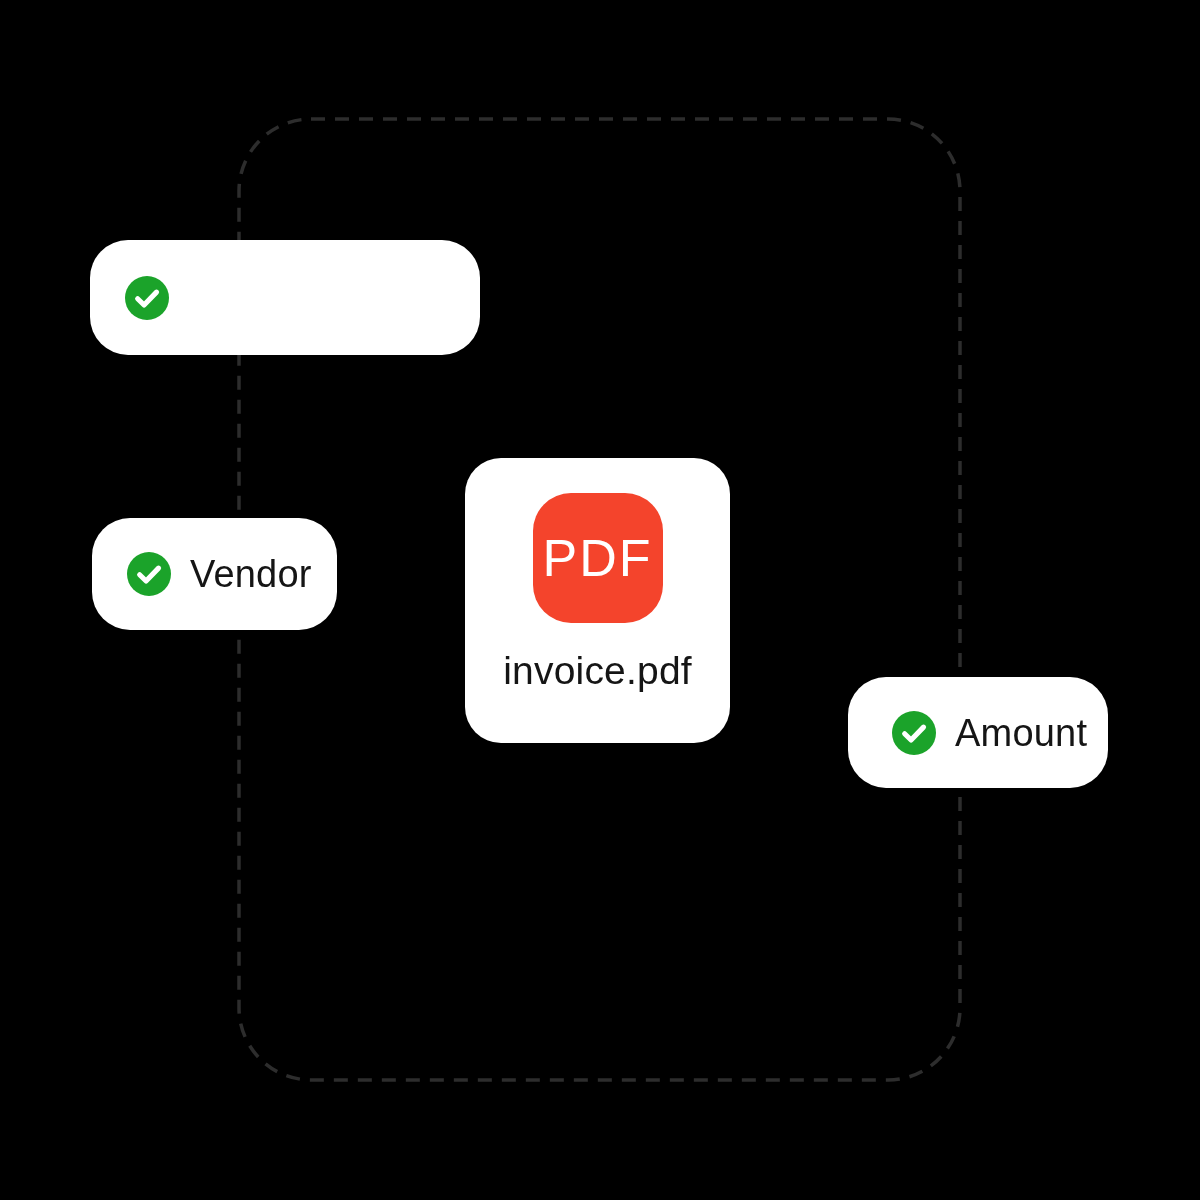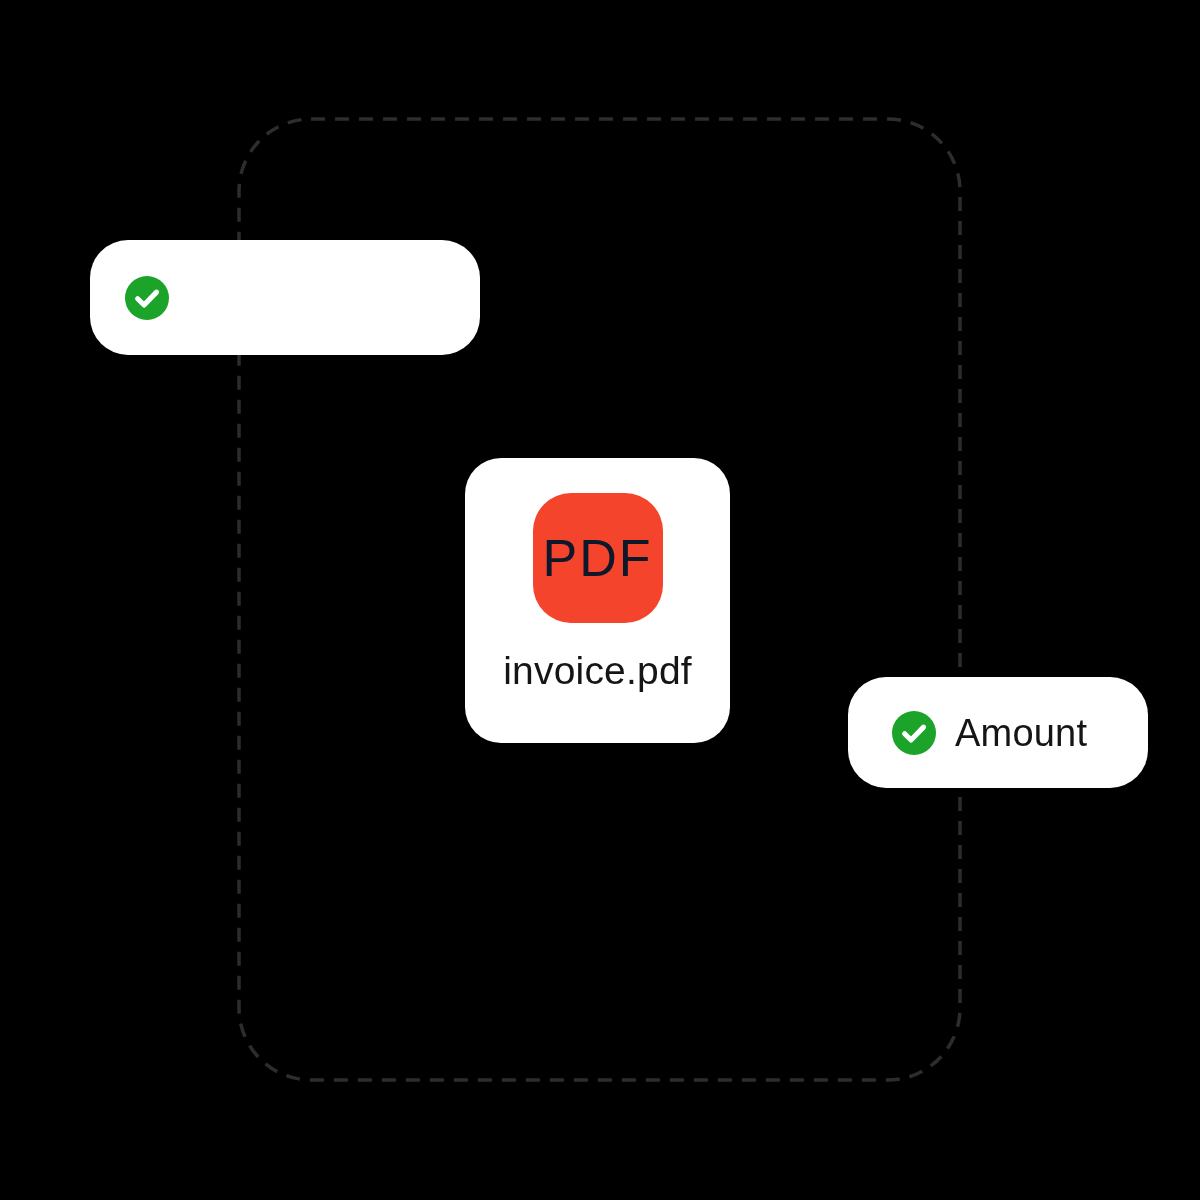--- a/index.html
+++ b/index.html
@@ -60,54 +60,61 @@
   }
   .pdf-badge {
     width: 130px;
     height: 130px;
     border-radius: 38px;
     display: flex;
     align-items: center;
     justify-content: center;
   }
   .pdf-badge-text {
-    color: #0f172a;
+    color: #ffffff;
     font-size: 52px;
     line-height: 1;
     letter-spacing: 2px;
   }
   .file-name {
     margin-top: 28px;
     font-size: 39px;
     line-height: 1;
     color: #151515;
     letter-spacing: 0.2px;
   }
   
   .tag-document-type { left: 90px;  top: 240px; width: 390px; height: 115px; }
   .tag-vendor        { left: 92px;  top: 518px; width: 245px; height: 112px; }
   .tag-date          { left: 848px; top: 403px; width: 207px; height: 112px; }
-  .tag-amount        { left: 848px; top: 677px; width: 300px; height: 111px; padding-left: 44px; }
+  .tag-amount        { left: 848px; top: 677px; width: 260px; height: 111px; padding-left: 44px; }
 </style>
 </head>
 <body>
 
 <div class="canvas">
 
   <svg class="frame-svg" viewBox="0 0 1200 1200" aria-hidden="true">
     <rect x="239" y="119" width="721" height="961" rx="72" ry="72" fill="none" stroke-width="3.5" stroke-dasharray="14 10" stroke="#2d2d2d"></rect>
   </svg>
 
   <div class="tag tag-document-type">
     <svg class="check" viewBox="0 0 24 24" aria-hidden="true">
       <circle cx="12" cy="12" r="12" fill="#1BA32A"></circle>
       <path d="M6.9 12.4 L10.4 15.8 L17.2 8.8" fill="none" stroke="#ffffff" stroke-width="2.8" stroke-linecap="round" stroke-linejoin="round"></path>
     </svg>
   </div>
 
+  <div class="tag tag-vendor">
+    <svg class="check" viewBox="0 0 24 24" aria-hidden="true">
+      <circle cx="12" cy="12" r="12" fill="#1BA32A"></circle>
+      <path d="M6.9 12.4 L10.4 15.8 L17.2 8.8" fill="none" stroke="#ffffff" stroke-width="2.8" stroke-linecap="round" stroke-linejoin="round"></path>
+    </svg>
+    <span class="tag-label">Vendor</span>
+  </div>
 
 
   <div class="tag tag-amount">
     <svg class="check" viewBox="0 0 24 24" aria-hidden="true">
       <circle cx="12" cy="12" r="12" fill="#1BA32A"></circle>
       <path d="M6.9 12.4 L10.4 15.8 L17.2 8.8" fill="none" stroke="#ffffff" stroke-width="2.8" stroke-linecap="round" stroke-linejoin="round"></path>
     </svg>
     <span class="tag-label">Amount</span>
   </div>
 

